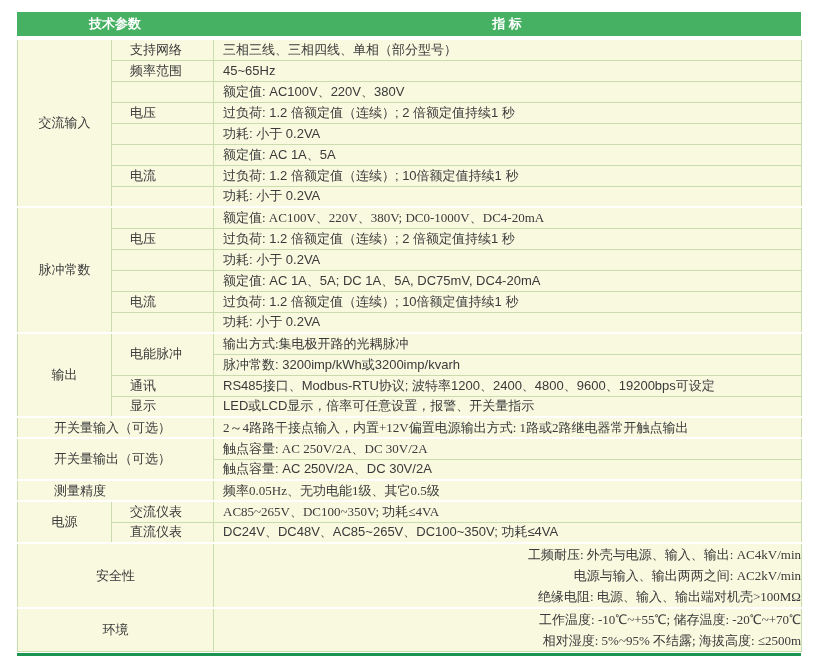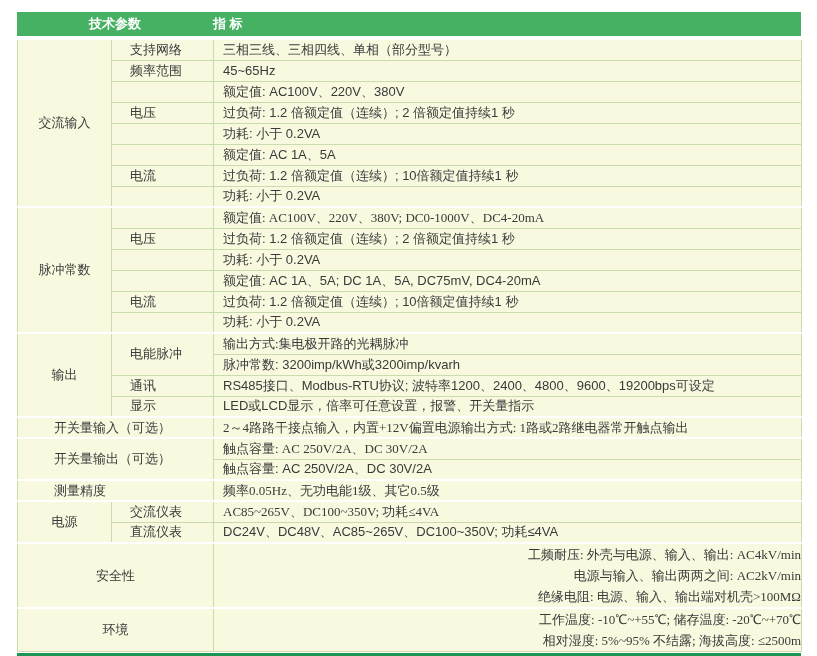--- a/index.html
+++ b/index.html
@@ -12,21 +12,21 @@
     width:817px;height:656px;overflow:hidden;background:#ffffff;
     font-family:"Liberation Sans","DejaVu Sans",sans-serif;
     color:var(--text);font-size:13px;
   }
   .wrap{position:absolute;left:17px;top:4px;width:784px;margin-top:8px;}
   .hdr{
     display:flex;height:24px;background:var(--header-bg);
     color:var(--header-text);font-weight:bold;align-items:center;
   }
   .hdr .h1{width:196px;text-align:center;}
-  .hdr .h2{flex:1;}
+  .hdr .h2{flex:1;text-align:center;}
   table{
     border-collapse:collapse;table-layout:fixed;width:784px;margin-top:2px;
     background:var(--body-bg);border:1px solid var(--grid-line);
   }
   col.c1{width:94px;} col.c2{width:102px;} col.c3{width:588px;}
   td{
     border:1px solid var(--grid-line);height:21px;padding:0;
     vertical-align:middle;white-space:nowrap;overflow:hidden;
   }
   tr.sep > td{border-top:2px solid var(--separator);font-family:Liberation Serif, serif;}

